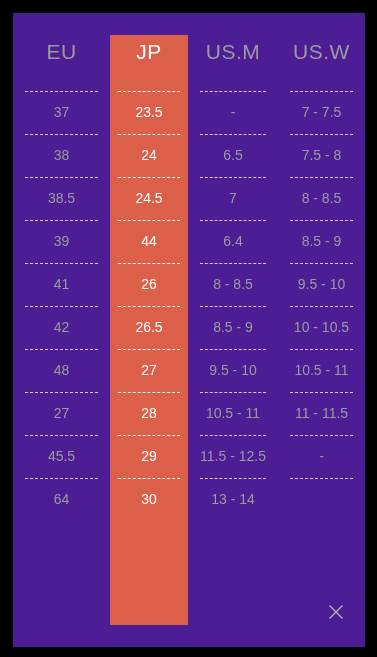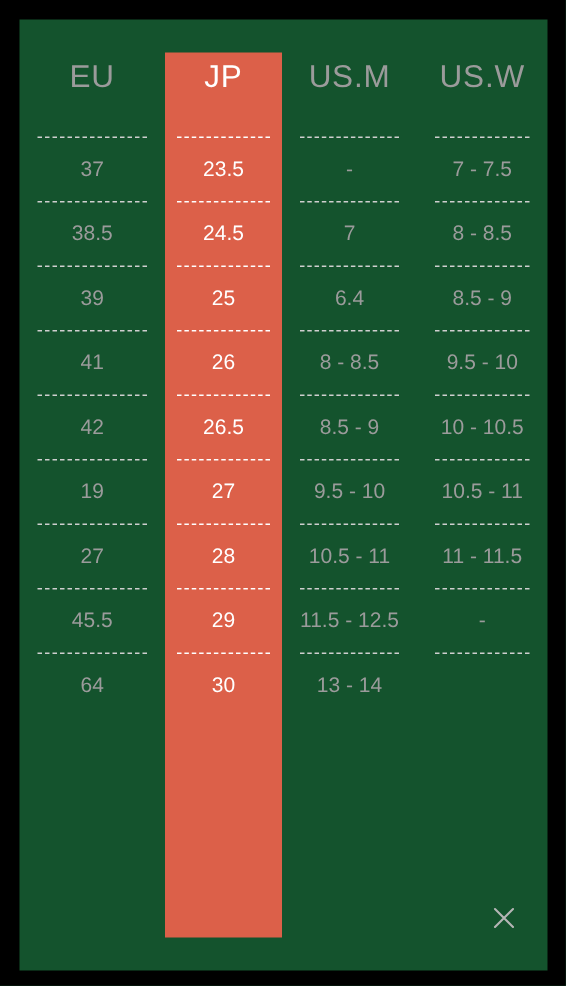--- a/index.html
+++ b/index.html
@@ -14,21 +14,21 @@
     font-family: "Liberation Sans", sans-serif;
     -webkit-font-smoothing: antialiased;
   }
 
   #size-chart-modal {
     position: absolute;
     left: 13px;
     top: 13px;
     width: 352px;
     height: 634px;
-    background: #14532d;
+    background: #4c1d95;
     box-sizing: border-box;
     overflow: hidden;
   }
 
   
   .highlight-band {
     position: absolute;
     left: 97px;          
     top: 22px;           
     width: 78px;
@@ -156,20 +156,38 @@
             <span class="cell-text">-</span>
           </td>
           <td>
             <span class="rule"></span>
             <span class="cell-text">7 - 7.5</span>
           </td>
         </tr>
         <tr>
           <td>
             <span class="rule"></span>
+            <span class="cell-text">38</span>
+          </td>
+          <td class="col-highlight">
+            <span class="rule"></span>
+            <span class="cell-text">24</span>
+          </td>
+          <td>
+            <span class="rule"></span>
+            <span class="cell-text">6.5</span>
+          </td>
+          <td>
+            <span class="rule"></span>
+            <span class="cell-text">7.5 - 8</span>
+          </td>
+        </tr>
+        <tr>
+          <td>
+            <span class="rule"></span>
             <span class="cell-text">38.5</span>
           </td>
           <td class="col-highlight">
             <span class="rule"></span>
             <span class="cell-text">24.5</span>
           </td>
           <td>
             <span class="rule"></span>
             <span class="cell-text">7</span>
           </td>
@@ -178,21 +196,21 @@
             <span class="cell-text">8 - 8.5</span>
           </td>
         </tr>
         <tr>
           <td>
             <span class="rule"></span>
             <span class="cell-text">39</span>
           </td>
           <td class="col-highlight">
             <span class="rule"></span>
-            <span class="cell-text">25</span>
+            <span class="cell-text">44</span>
           </td>
           <td>
             <span class="rule"></span>
             <span class="cell-text">6.4</span>
           </td>
           <td>
             <span class="rule"></span>
             <span class="cell-text">8.5 - 9</span>
           </td>
         </tr>
@@ -228,21 +246,21 @@
             <span class="cell-text">8.5 - 9</span>
           </td>
           <td>
             <span class="rule"></span>
             <span class="cell-text">10 - 10.5</span>
           </td>
         </tr>
         <tr>
           <td>
             <span class="rule"></span>
-            <span class="cell-text">19</span>
+            <span class="cell-text">48</span>
           </td>
           <td class="col-highlight">
             <span class="rule"></span>
             <span class="cell-text">27</span>
           </td>
           <td>
             <span class="rule"></span>
             <span class="cell-text">9.5 - 10</span>
           </td>
           <td>

